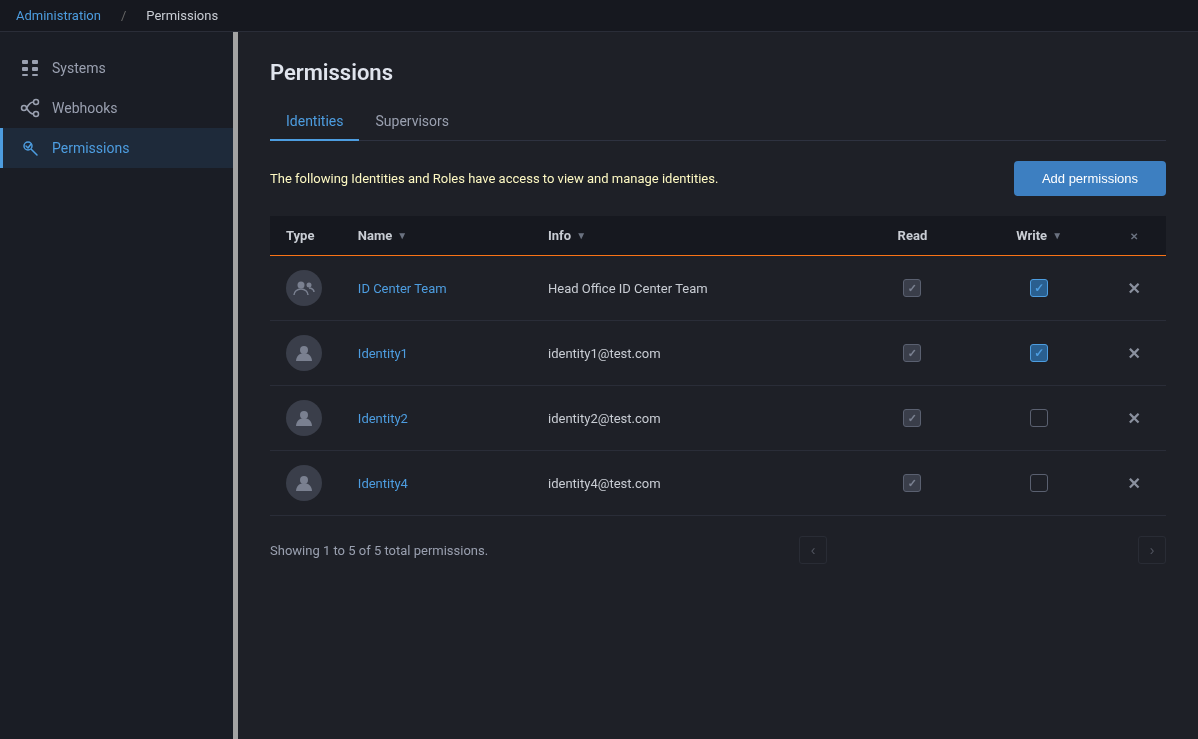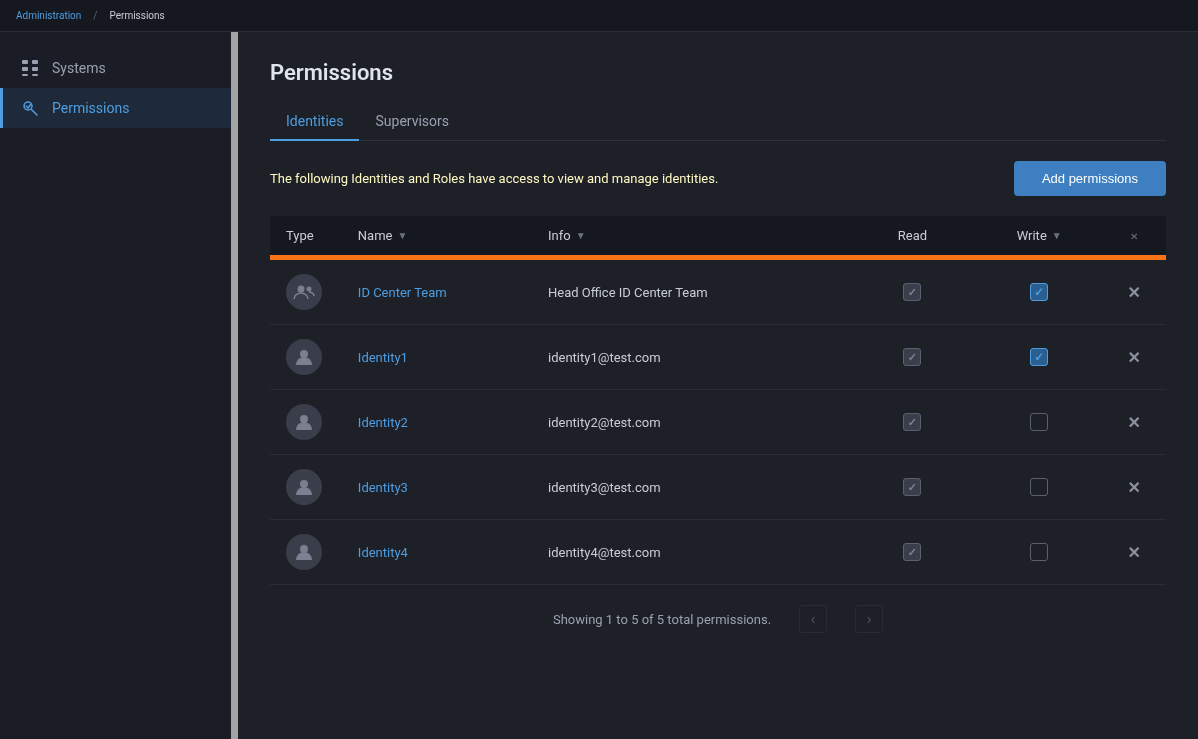--- a/index.html
+++ b/index.html
@@ -13,22 +13,22 @@
       display: flex;
       flex-direction: column;
     }
 
     
     .topbar {
       background: #16181f;
       padding: 8px 16px;
       display: flex;
       align-items: center;
-      gap: 12px;
-      font-size: 10px;
+      gap: 20px;
+      font-size: 13px;
       border-bottom: 1px solid #2a2d38;
       min-height: 32px;
     }
     .topbar-link {
       color: #4d9de0;
       cursor: pointer;
     }
     .topbar-separator {
       color: #666;
     }
@@ -40,21 +40,21 @@
     .main-layout {
       display: flex;
       flex: 1;
       overflow: hidden;
     }
 
     
     .sidebar {
       width: 238px;
       background: #1a1d25;
-      border-right: 7px solid #a3a3a3;
+      border-right: 5px solid #a3a3a3;
       padding: 16px 0;
       flex-shrink: 0;
     }
     .sidebar-item {
       display: flex;
       align-items: center;
       gap: 12px;
       padding: 10px 20px;
       cursor: pointer;
       font-size: 14px;
@@ -143,23 +143,23 @@
       width: 100%;
       border-collapse: collapse;
     }
     thead tr {
       background: #16181f;
     }
     th {
       padding: 12px 16px;
       text-align: left;
       font-size: 13px;
-      font-weight: 400;
+      font-weight: 700;
       color: #c9cdd4;
-      border-bottom: 5px solid #f97316;
+      border-bottom: 1px solid #f97316;
     }
     th .col-header {
       display: flex;
       align-items: center;
       gap: 5px;
     }
     .filter-icon {
       font-size: 10px;
       color: #6b7280;
       cursor: pointer;
@@ -238,21 +238,21 @@
       color: #8a909e;
       font-size: 16px;
       cursor: pointer;
       font-weight: bold;
     }
 
     
     .pagination-row {
       display: flex;
       align-items: center;
-      justify-content: center;
+      justify-content: space-between;
       gap: 28px;
       margin-top: 20px;
       font-size: 13px;
       color: #9aa0b0;
     }
     .pg-btn {
       width: 28px;
       height: 28px;
       border: 1px solid #3a3e4a;
       background: transparent;
@@ -309,20 +309,32 @@
         <svg width="20" height="20" viewBox="0 0 20 20" fill="none">
           <rect x="2" y="2" width="6" height="4" rx="1" fill="#9aa0b0"></rect>
           <rect x="12" y="2" width="6" height="4" rx="1" fill="#9aa0b0"></rect>
           <rect x="2" y="9" width="6" height="4" rx="1" fill="#9aa0b0"></rect>
           <rect x="12" y="9" width="6" height="4" rx="1" fill="#9aa0b0"></rect>
           <rect x="2" y="16" width="6" height="2" rx="1" fill="#9aa0b0"></rect>
           <rect x="12" y="16" width="6" height="2" rx="1" fill="#9aa0b0"></rect>
         </svg>
       </span>
       <span class="sidebar-label">Systems</span>
+    </div>
+    <div class="sidebar-item">
+      <span class="sidebar-icon">
+        <svg width="20" height="20" viewBox="0 0 20 20" fill="none">
+          <circle cx="4" cy="10" r="2.5" stroke="#9aa0b0" stroke-width="1.5" fill="none"></circle>
+          <circle cx="16" cy="4" r="2.5" stroke="#9aa0b0" stroke-width="1.5" fill="none"></circle>
+          <circle cx="16" cy="16" r="2.5" stroke="#9aa0b0" stroke-width="1.5" fill="none"></circle>
+          <path d="M6.5 10 Q10 4 13.5 4" stroke="#9aa0b0" stroke-width="1.5" fill="none"></path>
+          <path d="M6.5 10 Q10 16 13.5 16" stroke="#9aa0b0" stroke-width="1.5" fill="none"></path>
+        </svg>
+      </span>
+      <span class="sidebar-label">Webhooks</span>
     </div>
     <div class="sidebar-item active">
       <span class="sidebar-icon">
         <svg width="20" height="20" viewBox="0 0 20 20" fill="none">
           <circle cx="8" cy="8" r="4" stroke="#4d9de0" stroke-width="1.5" fill="none"></circle>
           <path d="M11.5 11.5 L17 17" stroke="#4d9de0" stroke-width="1.5" stroke-linecap="round"></path>
           <path d="M6 8 L8 10 L11 6" stroke="#4d9de0" stroke-width="1.5" fill="none" stroke-linecap="round" stroke-linejoin="round"></path>
         </svg>
       </span>
       <span class="sidebar-label">Permissions</span>
@@ -463,45 +475,20 @@
             </tr>
             <tr>
               <td>
                 <div class="avatar">
                   <svg width="20" height="20" viewBox="0 0 20 20" fill="none">
         <circle cx="10" cy="7" r="4" fill="#7a8090"></circle>
         <path d="M2 18c0-4.4 3.6-8 8-8s8 3.6 8 8" fill="#7a8090"></path>
       </svg>
                 </div>
               </td>
-              <td><span class="name-link">Identity3</span></td>
-              <td>identity3@test.com</td>
-              <td style="text-align: center;">
-                <div class="cb-cell">
-                  <div class="custom-checkbox checked-gray">
-                    <span class="checkmark-gray">✓</span>
-                  </div>
-                </div>
-              </td>
-              <td style="text-align: center;">
-                <div class="cb-cell">
-                  <div class="custom-checkbox"></div>
-                </div>
-              </td>
-              <td style="text-align: center;"><span class="delete-icon">✕</span></td>
-            </tr>
-            <tr>
-              <td>
-                <div class="avatar">
-                  <svg width="20" height="20" viewBox="0 0 20 20" fill="none">
-        <circle cx="10" cy="7" r="4" fill="#7a8090"></circle>
-        <path d="M2 18c0-4.4 3.6-8 8-8s8 3.6 8 8" fill="#7a8090"></path>
-      </svg>
-                </div>
-              </td>
               <td><span class="name-link">Identity4</span></td>
               <td>identity4@test.com</td>
               <td style="text-align: center;">
                 <div class="cb-cell">
                   <div class="custom-checkbox checked-gray">
                     <span class="checkmark-gray">✓</span>
                   </div>
                 </div>
               </td>
               <td style="text-align: center;">

